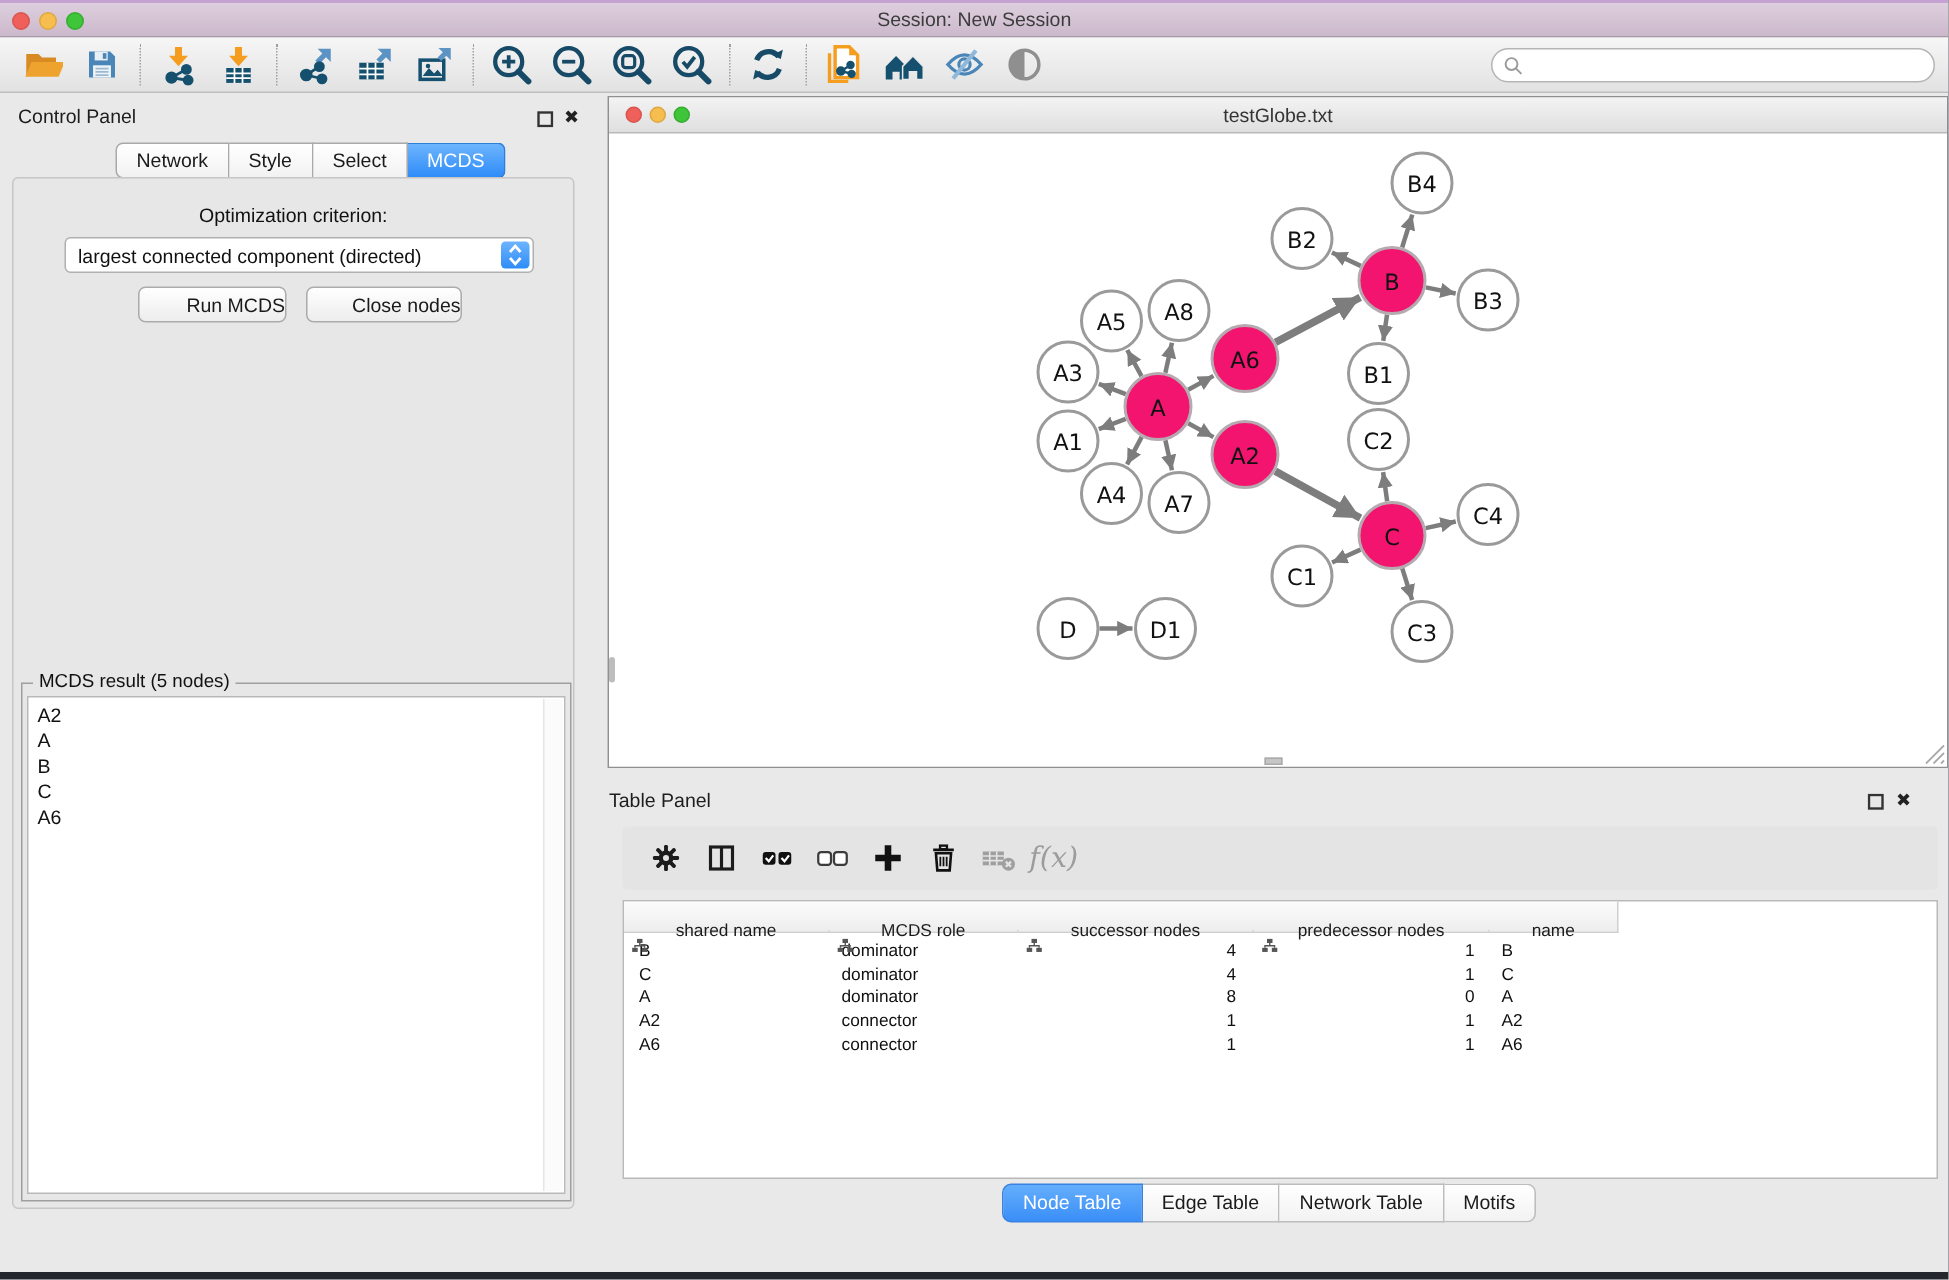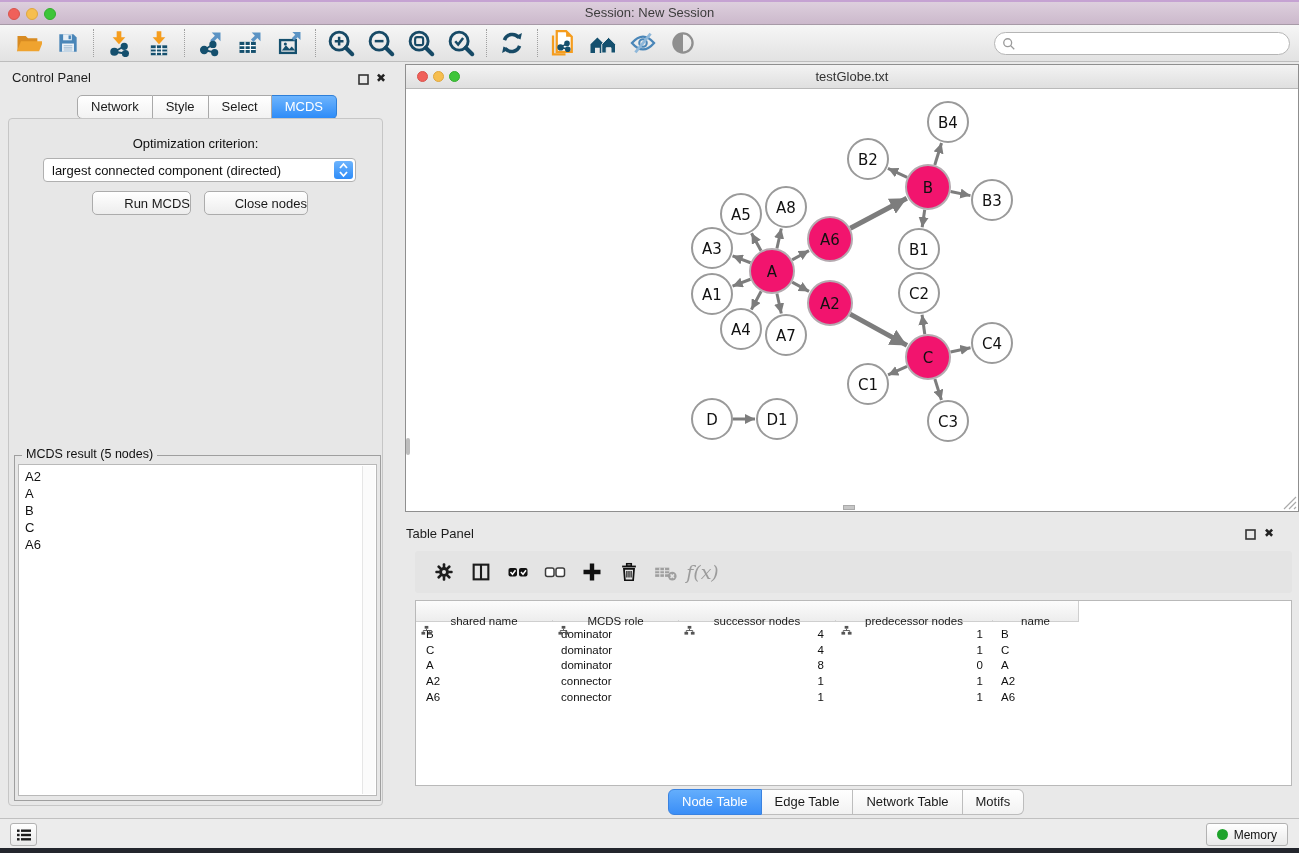--- a/index.html
+++ b/index.html
@@ -577,32 +577,14 @@
       </div>
   </div>
 
   <div class="abs bottom-tabs">
       <div class="btab active">Node Table</div>
       <div class="btab">Edge Table</div>
       <div class="btab">Network Table</div>
       <div class="btab">Motifs</div>
     </div>
 
-  <div class="abs statusbar">
-    <div class="sbtn" style="left:10px; width:27px;">
-      <svg width="16" height="14" viewBox="0 0 16 14">
-          <g fill="#1c1c1c">
-            <rect x="1" y="1.5" width="2.6" height="2.4"></rect>
-            <rect x="5" y="1.5" width="10" height="2.4"></rect>
-            <rect x="1" y="5.8" width="2.6" height="2.4"></rect>
-            <rect x="5" y="5.8" width="10" height="2.4"></rect>
-            <rect x="1" y="10.1" width="2.6" height="2.4"></rect>
-            <rect x="5" y="10.1" width="10" height="2.4"></rect>
-          </g>
-        </svg>
-    </div>
-    <div class="sbtn" style="right:11px; padding:0 10px;">
-      <span style="width:11px;height:11px;border-radius:50%;background:#1fa32c;display:inline-block;"></span>
-      <span class="mem-label">Memory</span>
-    </div>
-  </div>
   <div class="abs deskstrip"></div>
 </div>
 
 </body></html>

